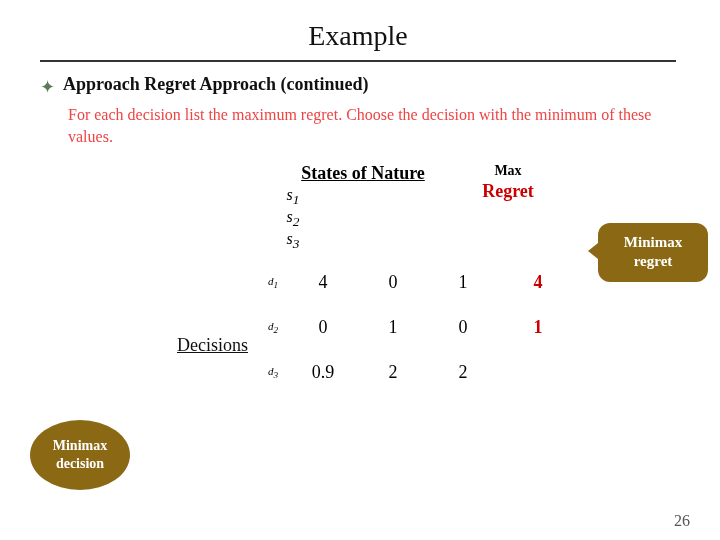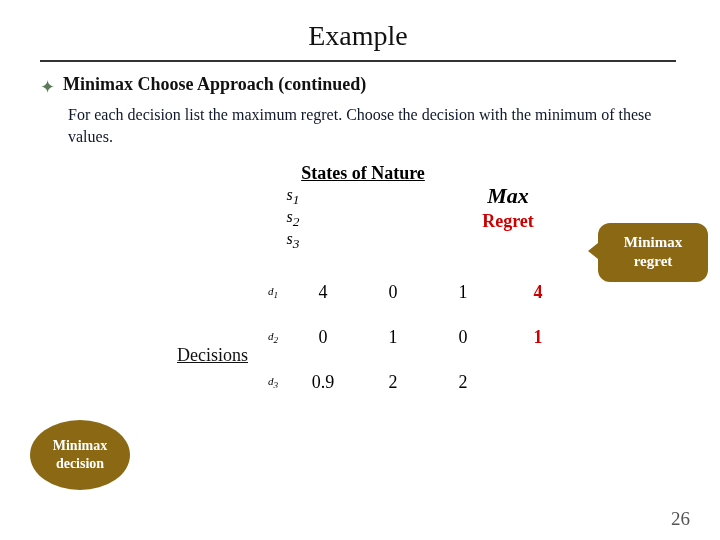--- a/index.html
+++ b/index.html
@@ -48,40 +48,40 @@
     }
 
     .heading-text {
       font-size: 18px;
       font-weight: bold;
       color: #111;
     }
 
     .sub-text {
       font-size: 16px;
-      color: #0f172a;
+      color: #ef4444;
       margin-left: 28px;
       margin-bottom: 14px;
       line-height: 1.4;
     }
 
     .table-area {
       display: flex;
       justify-content: center;
       margin-top: 10px;
     }
 
     .data-table {
       position: relative;
     }
 
     .table-header-row {
       display: flex;
-      align-items: center;
-      margin-bottom: 12px;
+      align-items: flex-start;
+      margin-bottom: 2px;
     }
 
     .label-col {
       width: 120px;
     }
 
     .states-header {
       display: flex;
       flex-direction: column;
       align-items: center;
@@ -109,24 +109,23 @@
       font-size: 16px;
       font-style: italic;
     }
 
     .max-header {
       width: 80px;
       text-align: center;
     }
 
     .max-label {
-      font-size: 22px;
+      font-size: 14px;
       font-weight: bold;
       margin-bottom: 2px;
-      font-style: italic;
     }
 
     .regret-label {
       font-size: 18px;
       font-weight: bold;
       color: #c00;
     }
 
     .data-rows {
       display: flex;
@@ -227,39 +226,39 @@
       right: 0;
       text-align: center;
       font-size: 13px;
       color: #555;
     }
 
     .page-number {
       position: absolute;
       bottom: 10px;
       right: 30px;
-      font-size: 19px;
+      font-size: 16px;
       color: #555;
     }
 
     .blank-row-spacer {
       height: 8px;
     }
   </style>
 </head>
 <body>
 
 <div class="page">
 
   <h1 class="title">Example</h1>
   <hr class="divider">
 
   <div class="bullet-section">
     <span class="bullet-diamond">✦</span>
-    <span class="heading-text">Minimax Choose Approach (continued)</span>
+    <span class="heading-text">Approach Regret Approach (continued)</span>
   </div>
   <div class="sub-text">For each decision list the maximum regret.  Choose the decision with the minimum of these values.</div>
 
   <div class="table-area">
     <div class="data-table">
 
       <div class="table-header-row">
         <div class="label-col"></div>
         <div class="states-header">
           <div class="states-of-nature-label">States of Nature</div>

